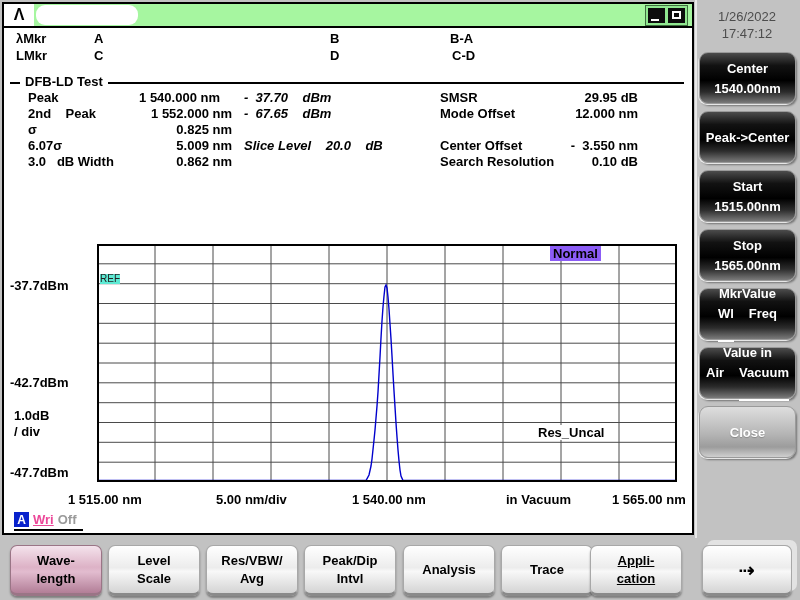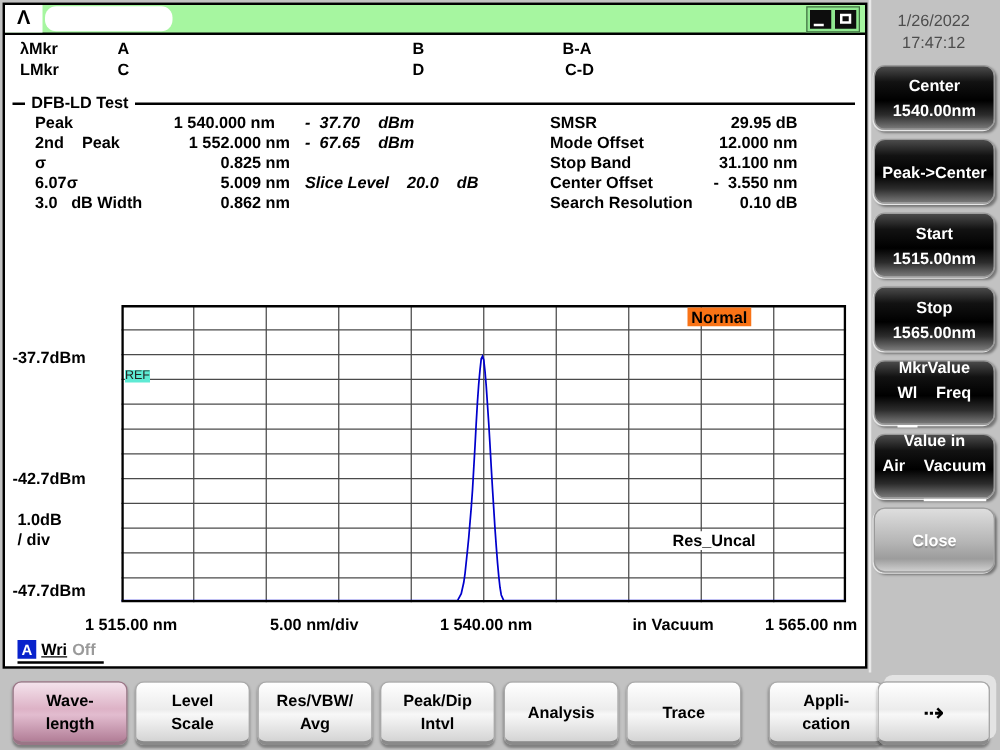--- a/index.html
+++ b/index.html
@@ -25,28 +25,28 @@
   .mlabel { position:absolute; left:0; white-space:pre; }
   .mval { position:absolute; text-align:right; white-space:pre; }
   .mextra { position:absolute; white-space:pre;font-style:italic; }
 
   .resbox { position:absolute; left:4px; top:176px; width:678px; height:40px; border:2px solid #000; font-weight:bold; font-size:13px; }
   .resbox span { position:absolute; white-space:pre; }
   .stars { font-size:10px; vertical-align:4px; letter-spacing:1px; }
 
   .ylab { position:absolute; font-weight:bold; font-size:13px; white-space:pre; }
   .chartbox { position:absolute; left:93px; top:240px; width:580px; height:238px; }
-  .ref-lab { position:absolute; left:96px; top:292px; font-size:10px; color:#222; background:#5eead4; line-height:10px; }
-  .mode-lab { position:absolute; left:546px; top:242px; font-weight:bold; font-size:13px; background:#f97316; padding:0 3px; }
+  .ref-lab { position:absolute; left:96px; top:270px; font-size:10px; color:#222; background:#5eead4; line-height:10px; }
+  .mode-lab { position:absolute; left:546px; top:242px; font-weight:bold; font-size:13px; background:#8b5cf6; padding:0 3px; }
   .uncal-lab { position:absolute; left:531px; top:421px; font-weight:bold; font-size:13px; background:#fff; padding:0 3px; }
   .xlab { position:absolute; top:488px; font-weight:bold; font-size:13px; white-space:pre; }
 
   .tstatus { position:absolute; left:10px; top:508px; display:flex; align-items:center; gap:4px; border-bottom:2px solid #000; padding:0 6px 2px 0; }
   .tbox { width:15px; height:15px; background:#0822cc; color:#fff; font-weight:bold; font-size:12px; display:flex; align-items:center; justify-content:center; }
-  .twri { color:#000000; font-weight:bold; font-size:13px;text-decoration:underline; }
+  .twri { color:#ec4899; font-weight:bold; font-size:13px;text-decoration:underline; }
   .toff { color:#9a9a9a; font-weight:bold; font-size:13px; }
 
   
   .side-groove { position:absolute; left:695px; top:0; width:2px; height:538px; background:#e9e9e9; }
   .clock { position:absolute; left:698px; top:8px; width:98px; text-align:center; color:#4d4d4d; font-size:13px; line-height:17px; }
   .sidebuttons { position:absolute; left:699px; top:52px; width:97px; display:flex; flex-direction:column; gap:7px; }
   .sbtn { height:52px; border-radius:9px; border:1px solid #9a9a9a;
           background:linear-gradient(180deg,#4c4c4c 0%,#121212 25%,#000 55%,#2c2c2c 78%,#7a7a7a 100%);
           box-shadow:-1px 1px 0 #e6e6e6, 1px 2px 2px rgba(0,0,0,.4);
           color:#fff; font-weight:bold; font-size:13px; display:flex; flex-direction:column; align-items:center; justify-content:center; gap:5px; text-align:center; cursor:pointer; }
@@ -119,24 +119,20 @@
     <span class="mval" style="left:92px; width:112px;">0.862 nm</span>
   </div>
 
   <div class="mrow" style="left:436px; top:86px; width:210px;">
     <span class="mlabel">SMSR</span>
     <span class="mval" style="left:44px; width:154px;">29.95 dB</span>
   </div>
   <div class="mrow" style="left:436px; top:102px; width:210px;">
     <span class="mlabel">Mode Offset</span>
     <span class="mval" style="left:44px; width:154px;">12.000 nm</span>
-  </div>
-  <div class="mrow" style="left:436px; top:118px; width:210px;">
-    <span class="mlabel">Stop Band</span>
-    <span class="mval" style="left:44px; width:154px;">31.100 nm</span>
   </div>
   <div class="mrow" style="left:436px; top:134px; width:210px;">
     <span class="mlabel">Center Offset</span>
     <span class="mval" style="left:44px; width:154px;">-  3.550 nm</span>
   </div>
   <div class="mrow" style="left:436px; top:150px; width:210px;">
     <span class="mlabel">Search Resolution</span>
     <span class="mval" style="left:44px; width:154px;">0.10 dB</span>
   </div>
 
@@ -248,19 +244,19 @@
 <div class="tbtn" style="left:304px;">
   <span>Peak/Dip</span>
   <span>Intvl</span>
 </div>
 <div class="tbtn" style="left:403px;">
   <span>Analysis</span>
 </div>
 <div class="tbtn" style="left:501px;">
   <span>Trace</span>
 </div>
-<div class="tbtn" style="left:615px;">
+<div class="tbtn" style="left:590px;text-decoration:underline;">
   <span>Appli-</span>
   <span>cation</span>
 </div>
 <div class="tbtn arrow" style="left:702px; width:90px;">
   <span>⇢</span>
 </div>
 
 </body></html>

